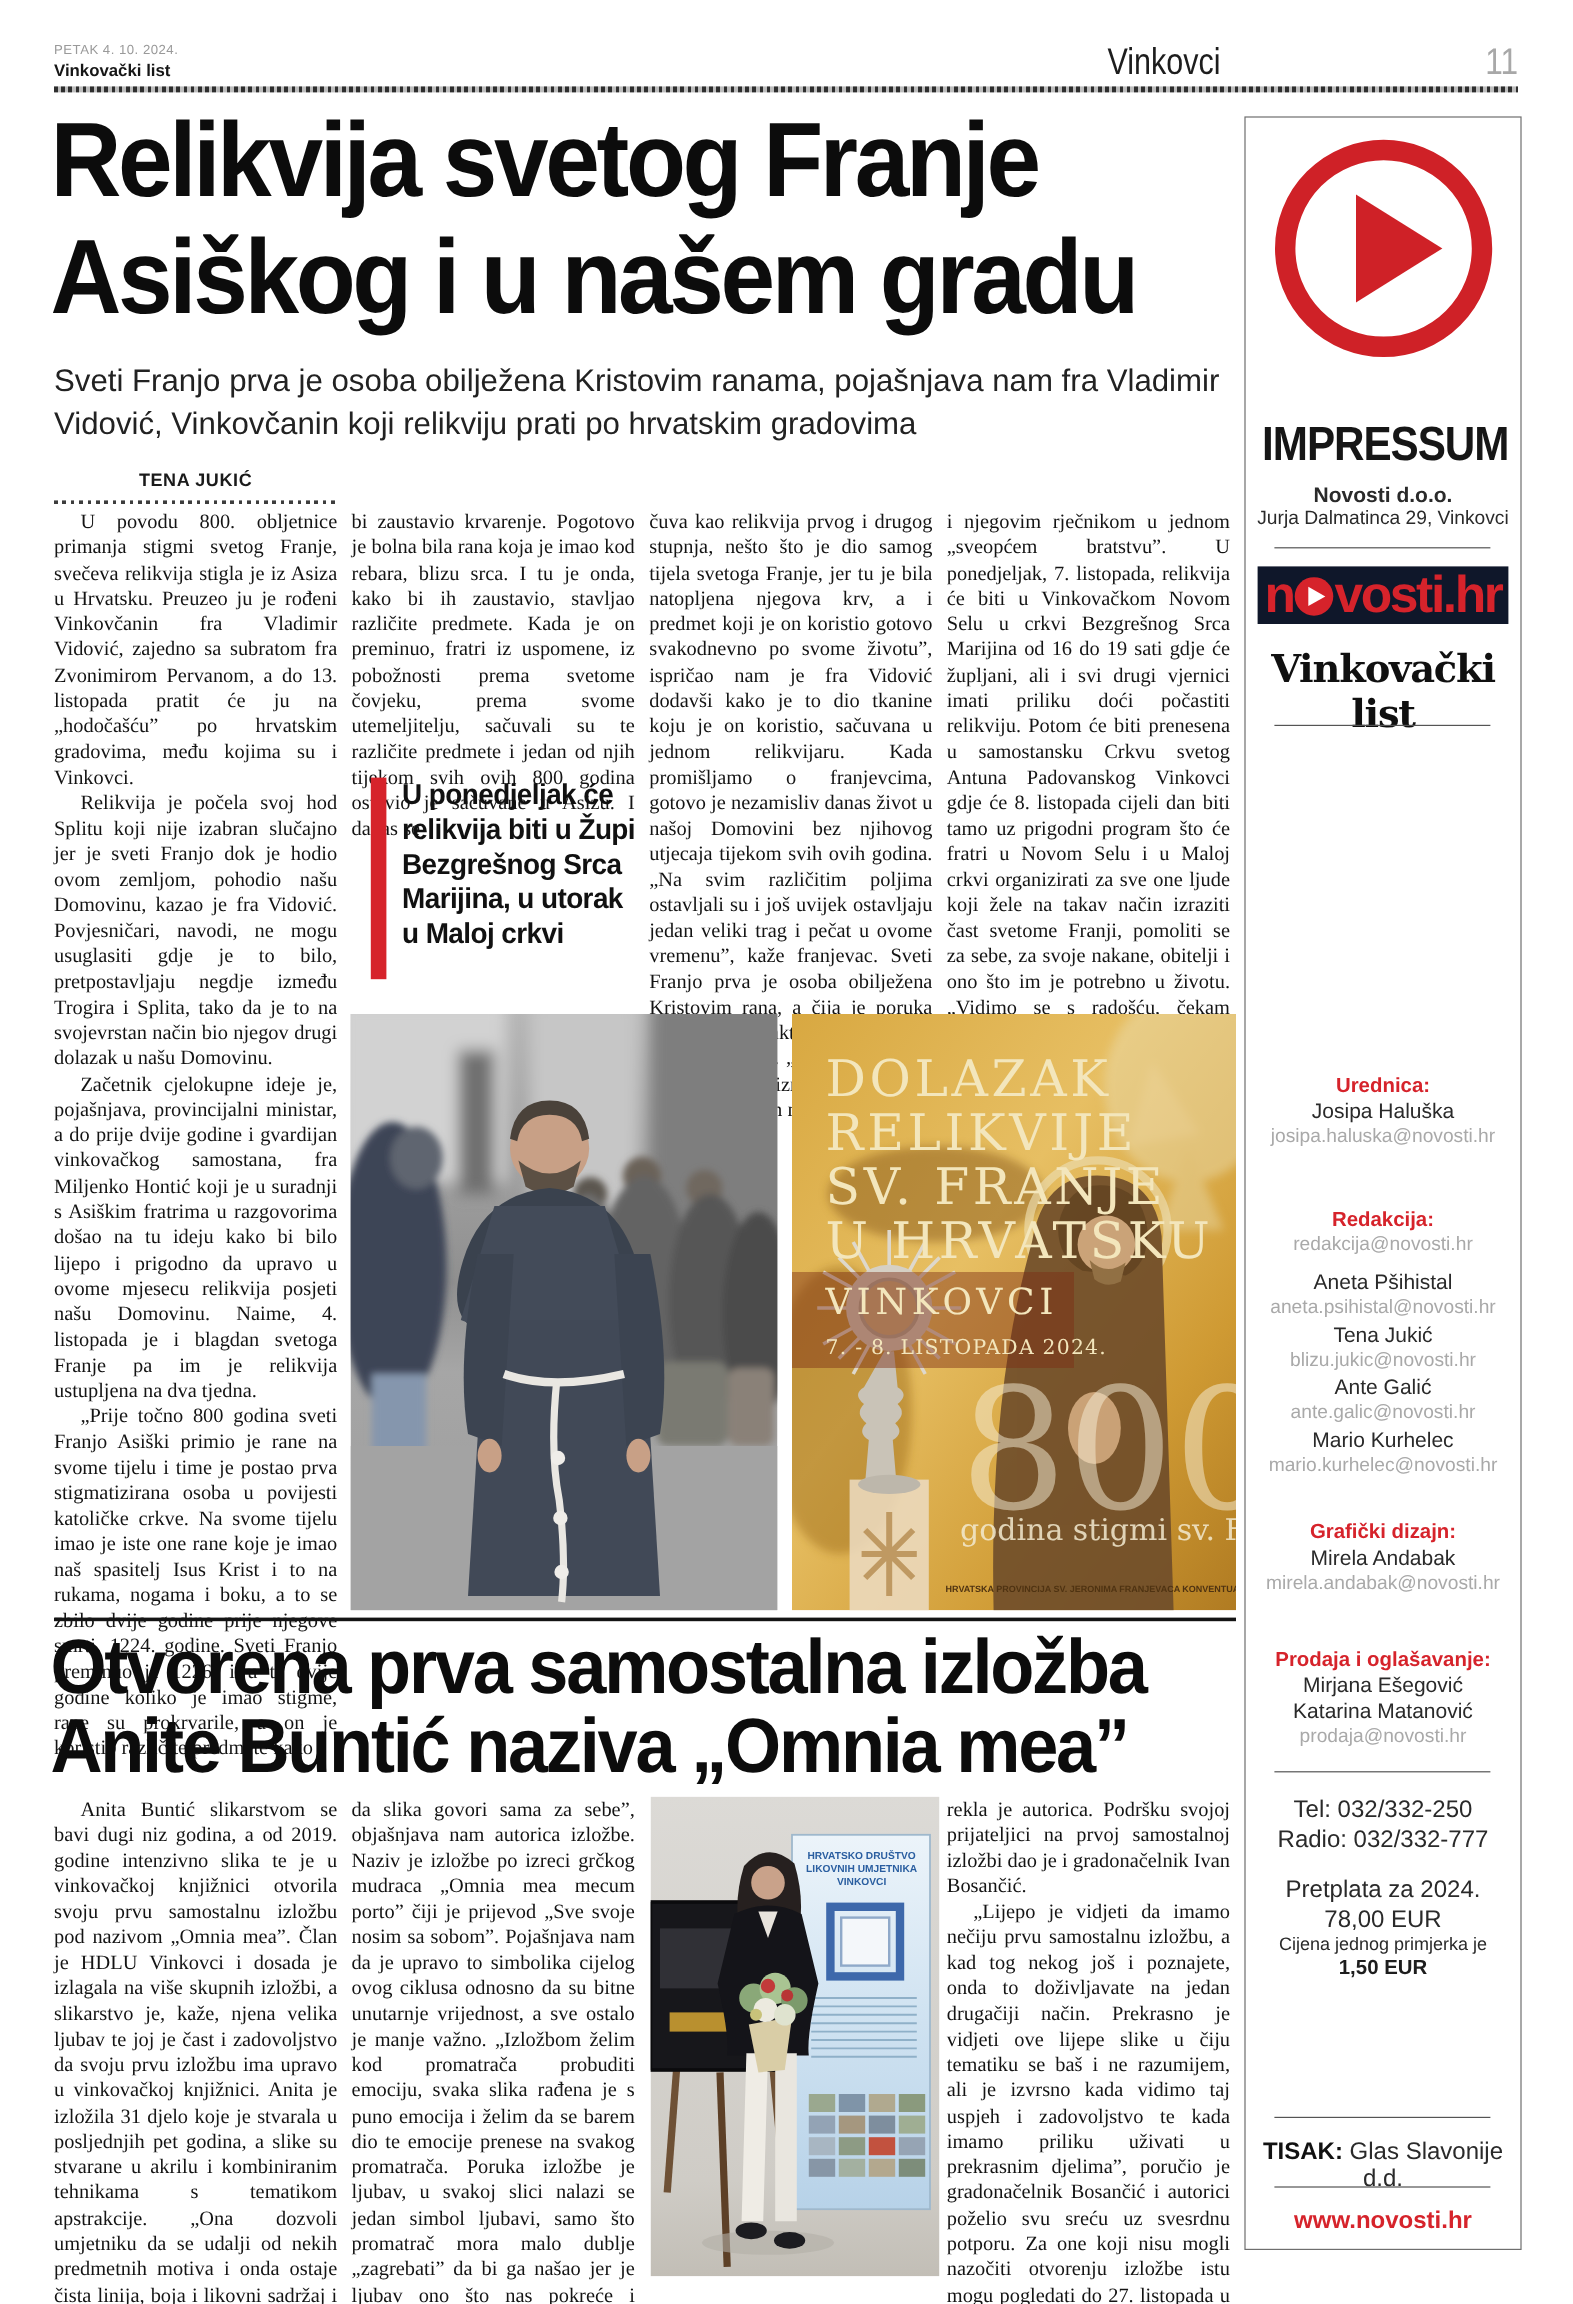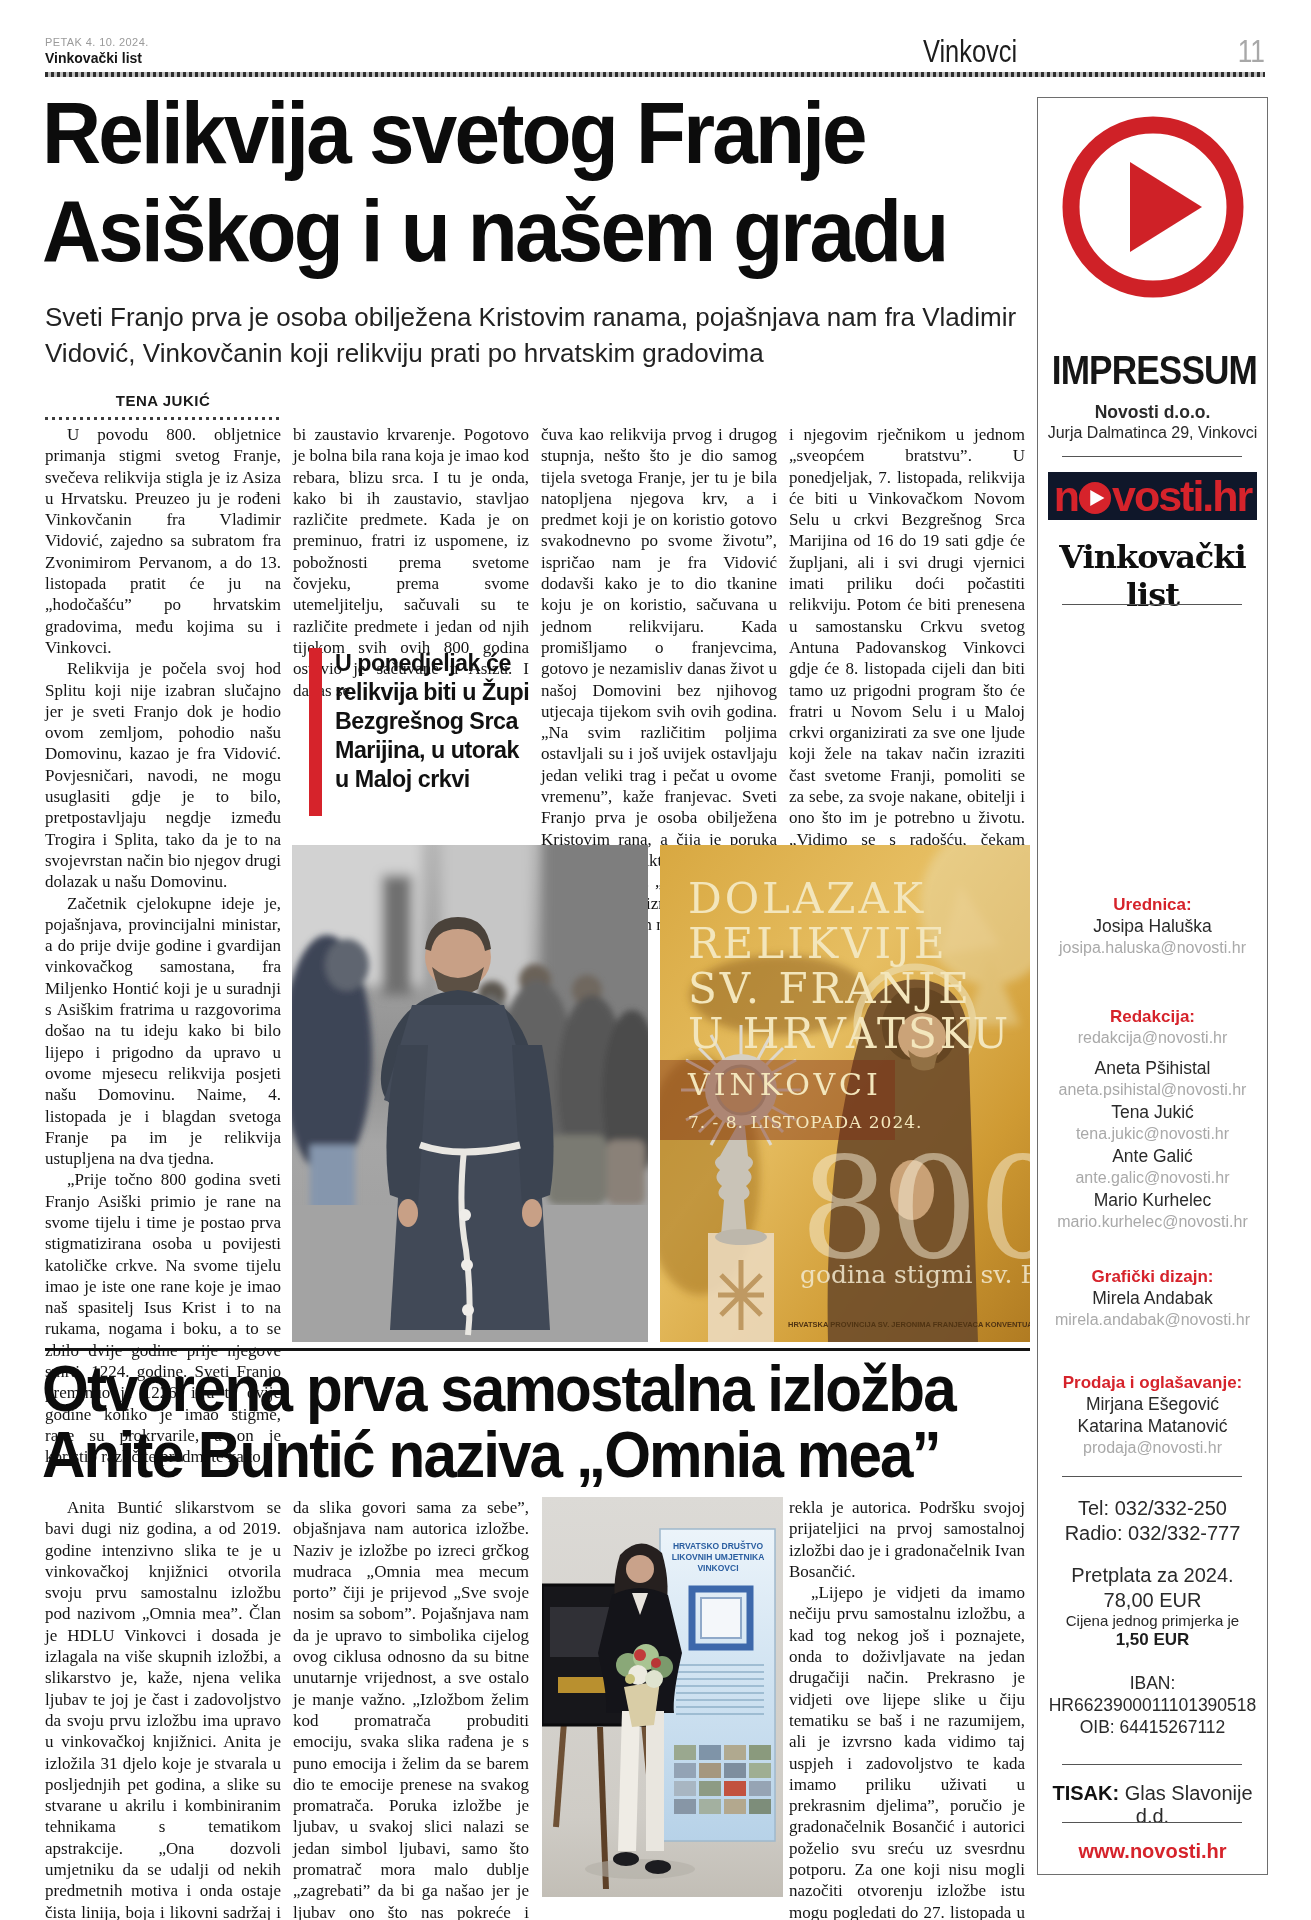--- a/index.html
+++ b/index.html
@@ -343,21 +343,21 @@
       <div class="sb-email">josipa.haluska@novosti.hr</div>
     </div>
 
     <div class="sb" style="top:908px;">
       <div class="sb-label">Redakcija:</div>
       <div class="sb-email">redakcija@novosti.hr</div>
       <div style="height:8px;"></div>
       <div class="sb-name">Aneta Pšihistal</div>
       <div class="sb-email">aneta.psihistal@novosti.hr</div>
       <div class="sb-name">Tena Jukić</div>
-      <div class="sb-email">tena.jukic@novosti.hr</div>
+      <div class="sb-email">blizu.jukic@novosti.hr</div>
       <div class="sb-name">Ante Galić</div>
       <div class="sb-email">ante.galic@novosti.hr</div>
       <div class="sb-name">Mario Kurhelec</div>
       <div class="sb-email">mario.kurhelec@novosti.hr</div>
     </div>
 
     <div class="sb" style="top:1168px;">
       <div class="sb-label">Grafički dizajn:</div>
       <div class="sb-name">Mirela Andabak</div>
       <div class="sb-email">mirela.andabak@novosti.hr</div>
@@ -380,25 +380,20 @@
     <div class="sb sb-big" style="top:1465px;">
       <div>Pretplata za 2024.</div>
       <div>78,00 EUR</div>
     </div>
 
     <div class="sb" style="top:1513px;">
       <div style="font-size:15px;line-height:19px;color:#2a2a2a;">Cijena jednog primjerka je</div>
       <div style="font-size:17px;font-weight:bold;color:#1d1d1d;">1,50 EUR</div>
     </div>
 
-    <div class="sb sb-name" style="top:1574px;">
-      <div>IBAN:</div>
-      <div>HR6623900011101390518</div>
-      <div>OIB: 64415267112</div>
-    </div>
 
     <div class="sb-divider" style="top:1666px;"></div>
     <div class="sb" style="top:1684px;font-size:20px;color:#2a2a2a;">
       <span style="font-weight:bold;color:#111;">TISAK:</span><span> Glas Slavonije d.d.</span>
     </div>
     <div class="sb-divider" style="top:1724px;"></div>
     <div class="sb red-b" style="top:1742px;font-size:20px;">www.novosti.hr</div>
   </div>
 
 </div>

